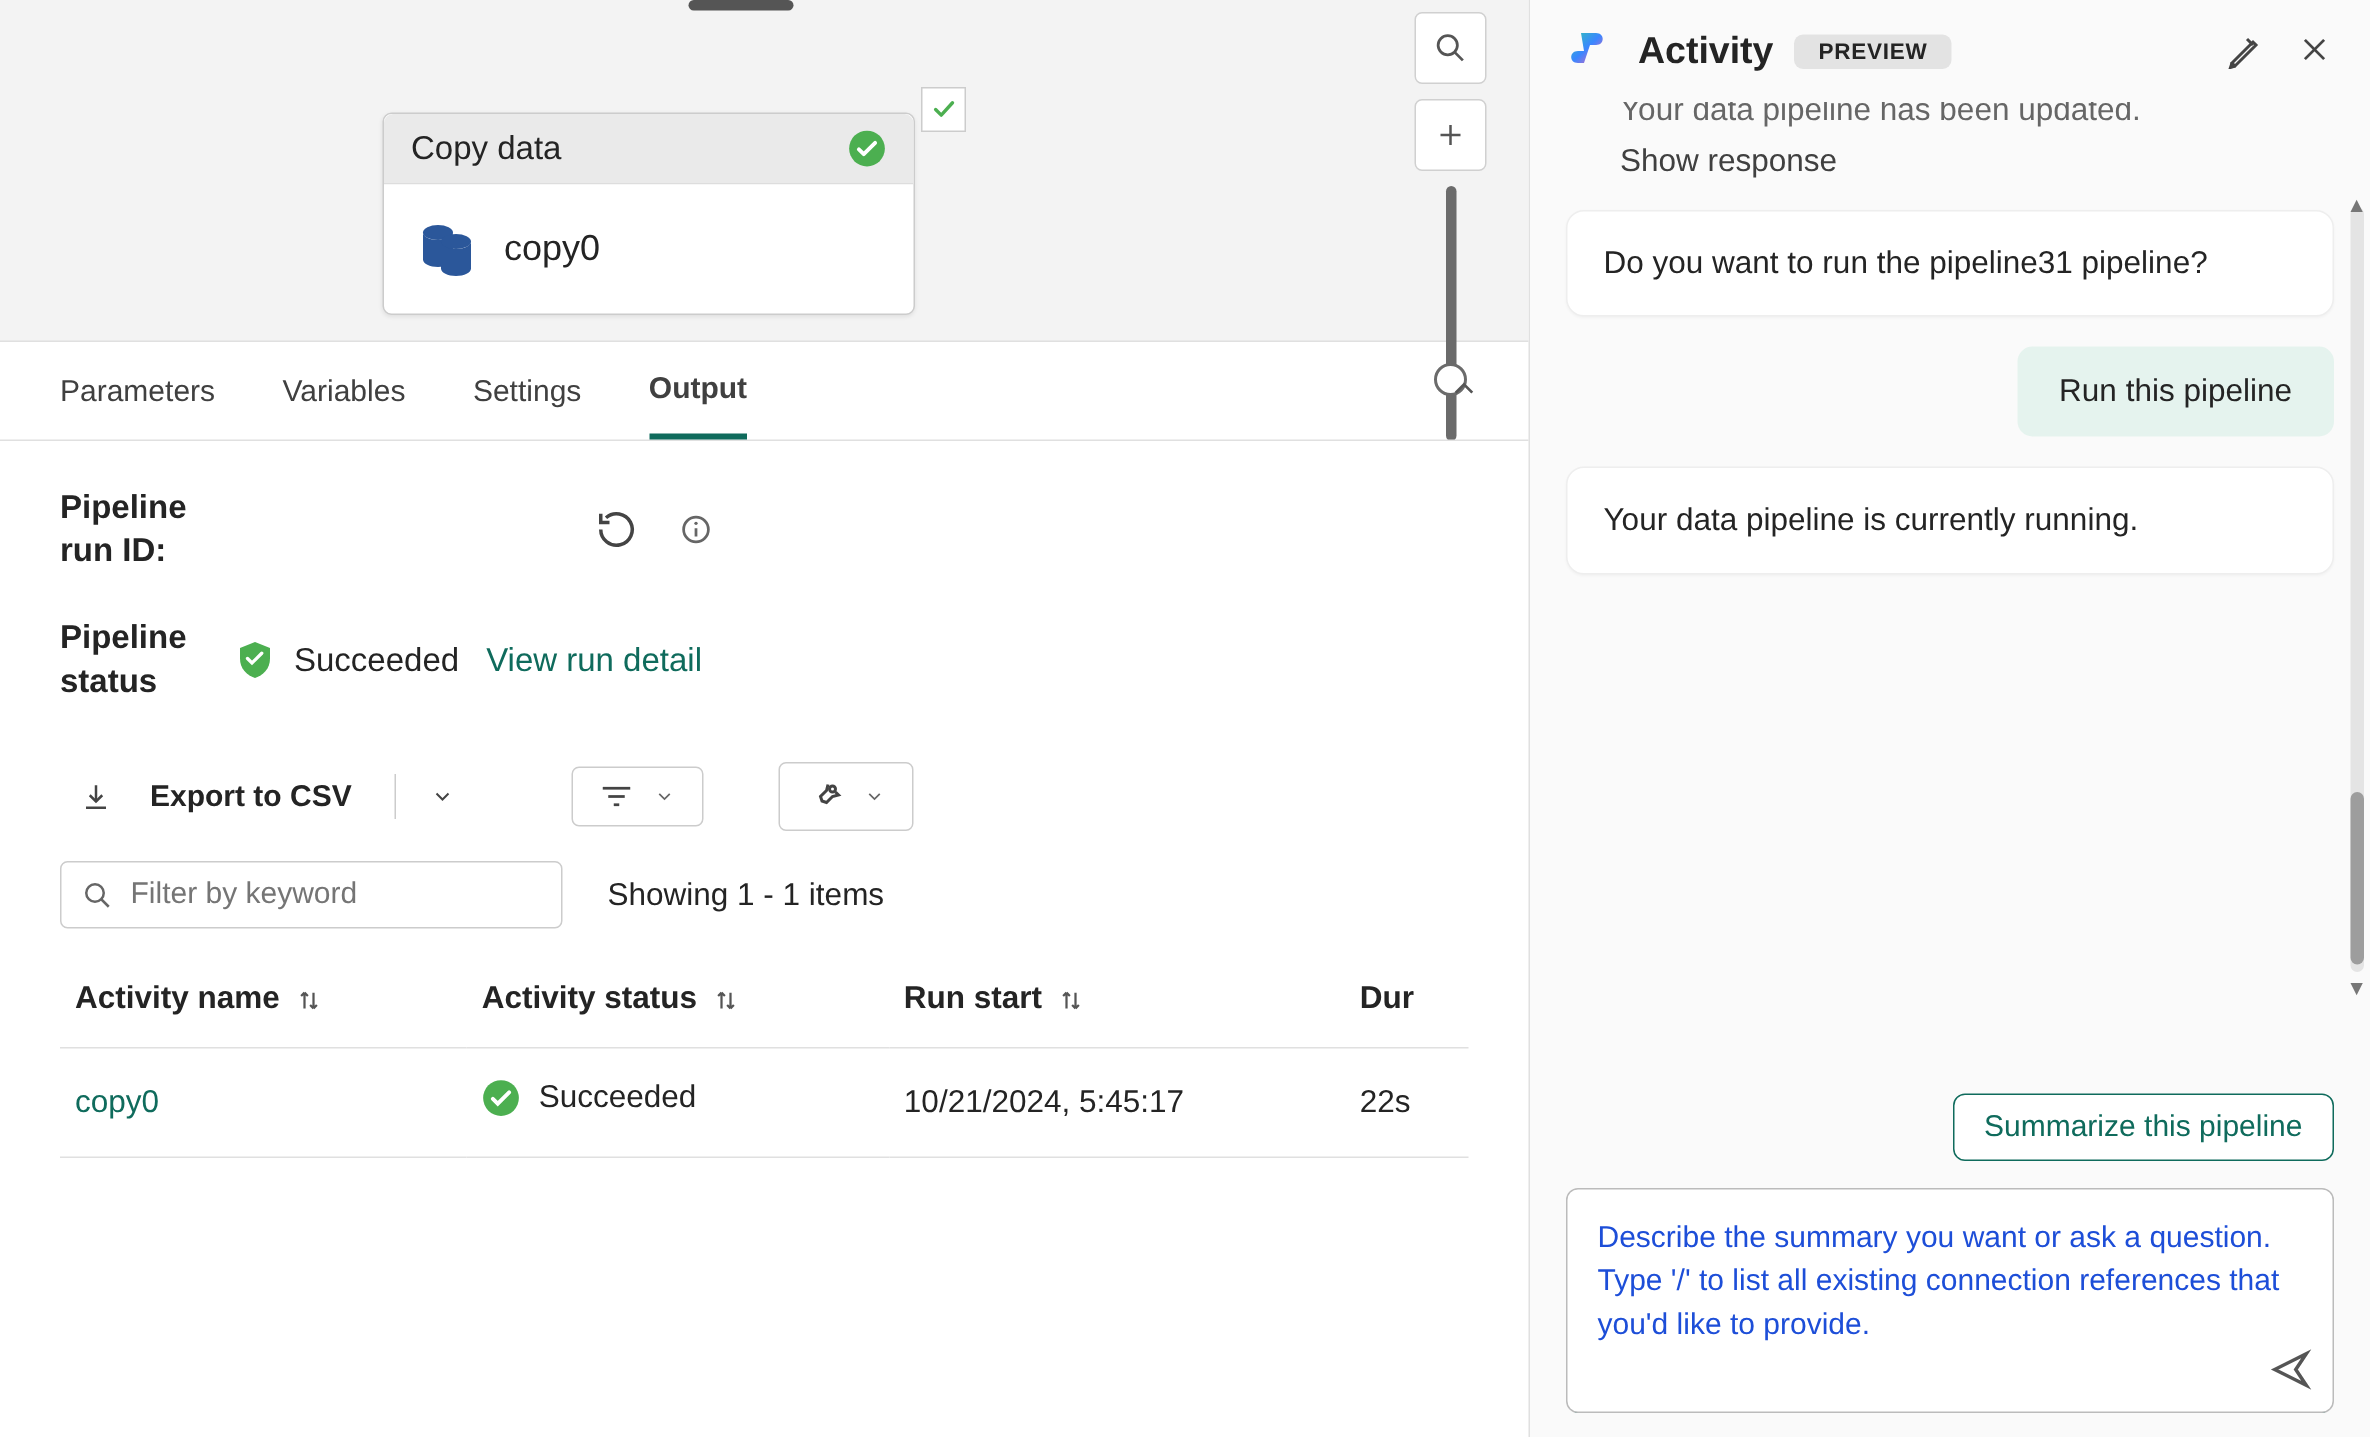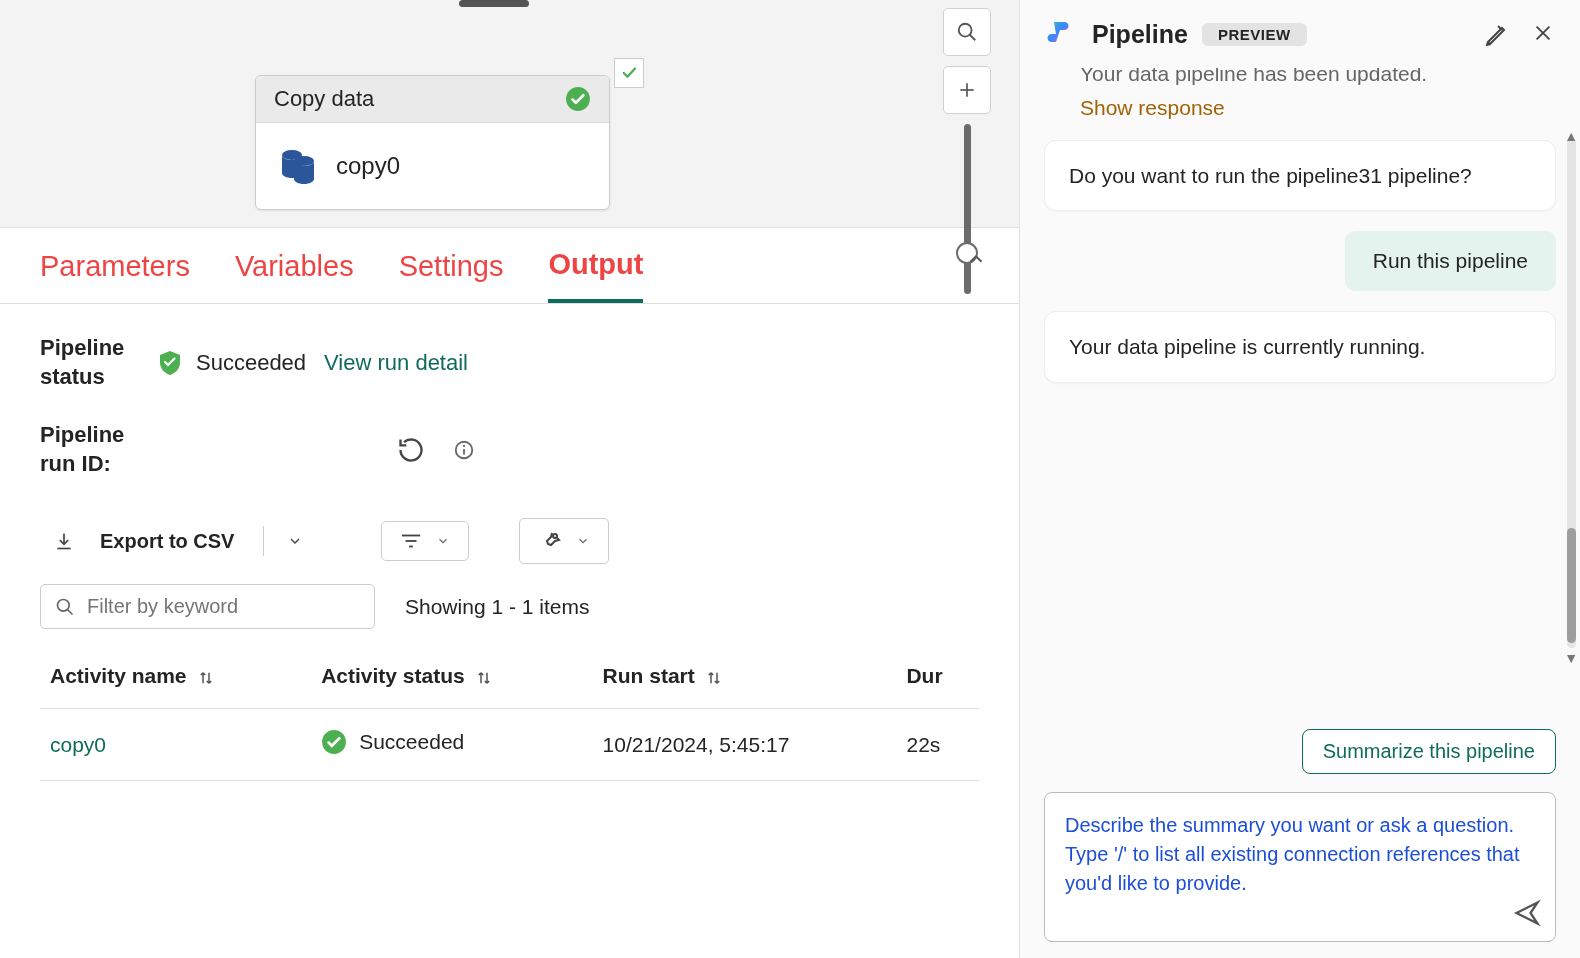--- a/index.html
+++ b/index.html
@@ -10,21 +10,21 @@
   .activity-box { position: absolute; left: 255px; top: 75px; width: 355px; border: 1px solid #ccc; border-radius: 6px; background: #fff; box-shadow: 0 1px 3px rgba(0,0,0,0.08); }
   .activity-head { display: flex; align-items: center; justify-content: space-between; padding: 10px 18px; background: #eaeaea; border-top-left-radius:6px; border-top-right-radius:6px; border-bottom:1px solid #ddd; }
   .activity-head span { font-size: 22px; }
   .activity-body { display: flex; align-items: center; gap: 18px; padding: 22px 22px; font-size: 24px; }
   .success-badge-outer { position: absolute; top: 58px; left: 614px; width: 30px; height: 30px; background:#fff; border:1px solid #ccc; display:flex; align-items:center; justify-content:center; }
   .zoom-ctrl { position: absolute; right: 28px; top: 8px; display:flex; flex-direction:column; align-items:center; }
   .zoom-btn { width: 48px; height: 48px; border: 1px solid #d0d0d0; background:#fff; margin-bottom:10px; border-radius:5px; display:flex; align-items:center; justify-content:center; font-size:22px; cursor:pointer; }
   .zoom-track { width:7px; height:170px; background:#6b6b6b; border-radius:4px; position:relative; }
   .zoom-handle { width:22px; height:22px; border:2px solid #6b6b6b; background:#fff; border-radius:50%; position:absolute; left:-8px; top:118px; }
   .tabs-row { display:flex; align-items:center; gap:45px; padding: 20px 40px 0 40px; border-bottom:1px solid #e0e0e0; position:relative; }
-  .tab { font-size:29px; padding-bottom:18px; cursor:pointer; color:#ef4444; }
+  .tab { font-size:20px; padding-bottom:18px; cursor:pointer; color:#404040; }
   .tab.active { font-weight:600; border-bottom:4px solid #0f6b5c; }
   .collapse-chev { position:absolute; right:32px; top:20px; cursor:pointer; }
   .out-body { padding: 30px 40px; flex:1; display:flex; flex-direction:column; }
   .row { display:flex; align-items:center; gap:18px; margin-bottom:30px; }
   .lbl { font-size:22px; font-weight:600; width:100px; line-height:1.3; }
   .status-pill { display:flex; align-items:center; gap:14px; font-size:22px; }
   .link { color:#0f6b5c; font-size:22px; cursor:pointer; }
   .toolbar-row { display:flex; align-items:center; gap:15px; margin:10px 0 20px 0; }
   .toolbar-btn { display:flex; align-items:center; gap:26px; padding:8px 14px; font-size:20px; cursor:pointer;font-weight:bold; }
   .divider { width:1px; height:30px; background:#ccc; }
@@ -42,21 +42,21 @@
   .cp-head { display:flex; align-items:center; gap:14px; padding:18px 26px; }
   .cp-title { font-size:25px; font-weight:600; }
   .badge { background:#e3e3e3; border-radius:6px; padding:3px 16px; font-size:15px; font-weight:600; letter-spacing:0.5px; }
   .cp-actions { margin-left:auto; display:flex; gap:24px; }
   .cp-actions div { cursor:pointer; }
   .chat-area { flex:1; overflow:hidden; padding:0 24px 10px 24px; display:flex; flex-direction:column; gap:20px; position:relative; }
   .msg { background:#fff; border:1px solid #eee; border-radius:12px; padding:20px 24px; font-size:21px; line-height:1.4; box-shadow:0 1px 2px rgba(0,0,0,0.04); }
   .truncated { font-size:21px; color:#666; padding-left:36px; position:relative; overflow:hidden; white-space:nowrap; }
   .truncated::before { content:""; position:absolute; left:0; top:4px; width:22px; height:22px; }
   .truncated-wrap { margin-top:4px; }
-  .show-link { color:#a16207; font-size:21px; margin-left:36px; cursor:pointer; }
+  .show-link { color:#404040; font-size:21px; margin-left:36px; cursor:pointer; }
   .pill-msg { align-self:flex-end; background:#e5f3ee; border-radius:10px; padding:18px 28px; font-size:21px; }
   .sugg-row { display:flex; justify-content:flex-end; padding:8px 24px; }
   .sugg-chip { border:1px solid #0f6b5c; color:#0f6b5c; border-radius:8px; padding:10px 20px; font-size:20px; cursor:pointer; background:#fff; }
   .input-wrap { padding:10px 24px 16px 24px; }
   .input-box { border:1px solid #bbb; border-radius:8px; background:#fff; padding:18px 20px; position:relative; min-height:150px; }
   .input-box .ph { color:#1d4ed8; font-size:20px; line-height:1.45; }
   .send-btn { position:absolute; right:14px; bottom:14px; cursor:pointer; }
   .input-underline { height:5px; background:#0f6b5c; border-radius:0 0 8px 8px; margin-top:-5px; margin-left:3px; margin-right:3px; }
   .scroll-ind { position:absolute; right:4px; top:70px; width:9px; height:510px; background:#e4e4e4; border-radius:5px; }
   .scroll-thumb { position:absolute; right:4px; top:460px; width:9px; height:115px; background:#9d9d9d; border-radius:5px; }
@@ -124,50 +124,50 @@
     <div class="tab active">Output</div>
     <div class="collapse-chev">
       <svg width="22" height="22" viewBox="0 0 24 24" fill="none" stroke="#555" stroke-width="2">
           <polyline points="6 15 12 9 18 15"></polyline>
         </svg>
     </div>
   </div>
 
   <div class="out-body">
     <div class="row">
+      <div class="lbl">Pipeline run ID:</div>
+      <div style="flex:1"></div>
+      <div style="cursor:pointer;margin-right:10px;">
+        <svg width="28" height="28" viewBox="0 0 24 24" fill="none" stroke="#444" stroke-width="2">
+            <path d="M3 12a9 9 0 1 0 3-6.7"></path>
+            <polyline points="3 3 3 8 8 8" fill="none"></polyline>
+          </svg>
+      </div>
+      <div style="cursor:pointer;">
+        <svg width="22" height="22" viewBox="0 0 24 24" fill="none" stroke="#666" stroke-width="2">
+            <circle cx="12" cy="12" r="9"></circle>
+            <line x1="12" y1="11" x2="12" y2="17"></line>
+            <circle cx="12" cy="7.5" r="1.2" fill="#666" stroke="none"></circle>
+          </svg>
+      </div>
+      <div style="flex:2.2"></div>
+    </div>
+
+    <div class="row">
       <div class="lbl">Pipeline status</div>
       <div class="status-pill">
         <span>
           <svg width="24" height="26" viewBox="0 0 24 26">
               <path d="M12 1l10 4v7c0 7-4.5 11-10 13C6.5 23 2 19 2 12V5l10-4z" fill="#4caf50"></path>
               <path d="M7 12l3 3 6.5-6.5" stroke="#fff" stroke-width="2.2" fill="none" stroke-linecap="round"></path>
             </svg>
         </span>
         <span>Succeeded</span>
       </div>
       <span class="link">View run detail</span>
-    </div>
-
-    <div class="row">
-      <div class="lbl">Pipeline run ID:</div>
-      <div style="flex:1"></div>
-      <div style="cursor:pointer;margin-right:10px;">
-        <svg width="28" height="28" viewBox="0 0 24 24" fill="none" stroke="#444" stroke-width="2">
-            <path d="M3 12a9 9 0 1 0 3-6.7"></path>
-            <polyline points="3 3 3 8 8 8" fill="none"></polyline>
-          </svg>
-      </div>
-      <div style="cursor:pointer;">
-        <svg width="22" height="22" viewBox="0 0 24 24" fill="none" stroke="#666" stroke-width="2">
-            <circle cx="12" cy="12" r="9"></circle>
-            <line x1="12" y1="11" x2="12" y2="17"></line>
-            <circle cx="12" cy="7.5" r="1.2" fill="#666" stroke="none"></circle>
-          </svg>
-      </div>
-      <div style="flex:2.2"></div>
     </div>
 
     <div class="toolbar-row">
       <div class="toolbar-btn">
         <svg width="20" height="22" viewBox="0 0 24 24" fill="none" stroke="#444" stroke-width="2">
             <line x1="12" y1="3" x2="12" y2="16"></line>
             <polyline points="7 11 12 16 17 11"></polyline>
             <line x1="4" y1="21" x2="20" y2="21"></line>
           </svg>
         <span>Export to CSV</span>
@@ -259,21 +259,21 @@
           <defs>
             <linearGradient id="g1" x1="0" y1="0" x2="1" y2="1">
               <stop offset="0" stop-color="#2ec4b6"></stop>
               <stop offset="0.5" stop-color="#3a86ff"></stop>
               <stop offset="1" stop-color="#ff5eae"></stop>
             </linearGradient>
           </defs>
           <path d="M8 4h10c6 0 6 8 0 8h-4l-4 12H6c-6 0-6-8 0-8h4L8 4z" fill="url(#g1)"></path>
         </svg>
     </span>
-    <span class="cp-title">Pipeline</span>
+    <span class="cp-title">Activity</span>
     <span class="badge">PREVIEW</span>
     <div class="cp-actions">
       <div>
         <svg width="24" height="24" viewBox="0 0 24 24" fill="none" stroke="#444" stroke-width="2">
             <path d="M4 20L18 6l2 2L6 22z"></path>
             <path d="M4 20l-1 3 3-1"></path>
             <path d="M14 4l4 4"></path>
           </svg>
       </div>
       <div>

